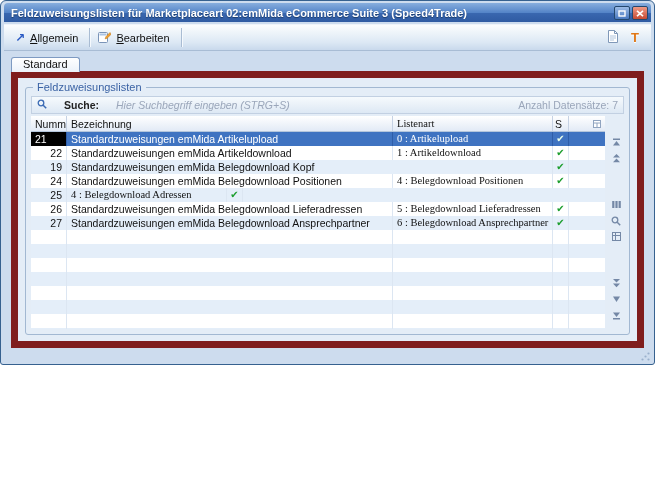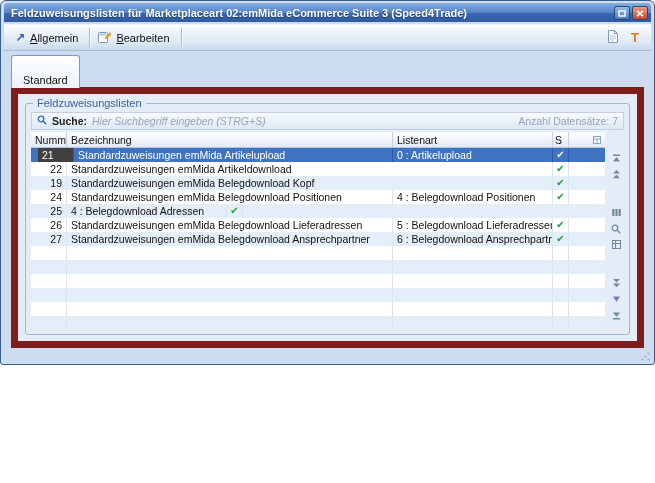--- a/index.html
+++ b/index.html
@@ -12,48 +12,48 @@
   .cap-close{background:linear-gradient(#ef9a86,#c64a32);}
   .toolbar{flex:0 0 25px;margin-top:2px;background:linear-gradient(#fbfdfe,#dce8f4 70%,#c9d9ec);border-top:1px solid #eef4fa;border-bottom:1px solid #a8bcd4;display:flex;align-items:center;padding:0 5px;}
   .tool-btn{display:flex;align-items:center;gap:5px;height:21px;padding:0 9px 0 6px;font-size:11px;color:#111;background:transparent;border:none;cursor:default;font-family:inherit;}
   .tool-btn u{text-decoration:underline;}
   .ne-arrow{color:#2a5ac4;font-weight:bold;font-size:12px;line-height:12px;}
   .tool-sep{width:1px;height:19px;background:#a9bcd3;box-shadow:1px 0 0 #f5f9fd;margin:0 2px;}
   .tool-spacer{flex:1;}
   .icon-btn{display:flex;align-items:center;justify-content:center;width:22px;height:21px;background:transparent;border:none;padding:0;cursor:default;}
   .t-glyph{color:#e07818;font-weight:bold;font-size:13px;text-shadow:0 1px 0 #fff;}
   .tabstrip{flex:0 0 17px;margin:4px 7px 0;display:flex;align-items:flex-end;position:relative;z-index:2;}
-  .tab{background:linear-gradient(#ffffff,#ecf2fa);border:1px solid #7e9ac2;border-bottom:none;border-radius:3px 3px 0 0;padding:18px 11px 2px;font-size:11px;color:#111;cursor:default;}
+  .tab{background:linear-gradient(#ffffff,#ecf2fa);border:1px solid #7e9ac2;border-bottom:none;border-radius:3px 3px 0 0;padding:0 11px 2px;font-size:11px;color:#111;cursor:default;}
   .panel{flex:1;margin:-1px 7px 13px;border:7px solid #7f1d1d;background:#e4edf7;padding:9px 7px 6px;display:flex;min-height:0;}
   .groupbox{position:relative;flex:1;border:1px solid #a2b8d2;border-radius:3px;padding:8px 5px 5px;display:flex;flex-direction:column;min-height:0;}
   .group-label{position:absolute;top:-7px;left:7px;background:#e4edf7;padding:0 4px;font-size:11px;color:#3a62a4;}
-  .search-row{flex:0 0 16px;background:linear-gradient(#f6fafd,#dde8f4);border:1px solid #c2d0e2;display:flex;align-items:center;padding:0 5px;gap:5px;font-size:10.5px;}
+  .search-row{flex:0 0 16px;background:linear-gradient(#f6fafd,#dde8f4);border:1px solid #c2d0e2;display:flex;align-items:center;padding:0 5px;gap:17px;font-size:10.5px;}
   .search-label{font-weight:bold;color:#222;}
   .search-input{flex:1;font-style:italic;color:#9aa6ba;white-space:nowrap;overflow:hidden;}
   .search-count{color:#9aa6ba;}
   .grid-wrap{flex:1;display:flex;margin-top:2px;min-height:0;}
   .grid{flex:1;display:flex;flex-direction:column;background:#fff;overflow:hidden;min-width:0;}
   .gh-row{flex:0 0 15px;display:flex;background:linear-gradient(#ffffff,#e2eaf6);border-bottom:1px solid #b4c6dc;font-size:10.5px;color:#111;}
   .gh-cell{display:flex;align-items:center;padding:0 4px;border-right:1px solid #c6d2e4;box-sizing:border-box;white-space:nowrap;overflow:hidden;cursor:default;}
   .col-num{width:36px;flex:none;}
   .col-bez{flex:1;min-width:0;}
-  .col-lis{width:160px;flex:none;}
+  .col-lis{width:160px;flex:none;font-family:Liberation Serif, serif;}
   .col-s{width:16px;flex:none;padding:0 2px;}
   .col-fill{width:36px;flex:none;border-right:none;justify-content:flex-end;}
   .g-body{flex:1;overflow:hidden;display:flex;flex-direction:column;}
   .g-row{flex:0 0 14px;display:flex;font-size:10.5px;color:#111;cursor:default;}
   .g-cell{box-sizing:border-box;height:14px;line-height:14px;padding:0 4px;border-right:1px solid #dce6f2;white-space:nowrap;overflow:hidden;}
   .g-row .col-fill{border-right:none;}
   .g-row.odd{background:#ffffff;}
   .g-row.even{background:#e4eef9;}
   .cell-num{text-align:right;}
   .cell-s{color:#1d9e2e;text-align:center;padding:0 1px;font-size:10px;}
   .g-row.selected{background:#3f73c1;color:#fff;}
   .g-row.selected .g-cell{border-right-color:#2e5da8;}
-  .g-row.selected .cell-num{background:#404040;text-align:left;margin-left:7px;}
+  .g-row.selected .cell-num{background:#000000;text-align:left;}
   .g-row.selected .cell-s{color:#eaffea;}
   .strip{flex:0 0 16px;margin-left:3px;display:flex;flex-direction:column;align-items:center;padding:18px 0 6px;}
   .strip .sp{flex:1;}
   .strip-icon{width:12px;height:12px;display:flex;align-items:center;justify-content:center;margin:2px 0;background:transparent;border:none;padding:0;cursor:default;}
   .strip svg{display:block;}
   .grip{position:absolute;right:3px;bottom:3px;width:13px;height:13px;}
 </style>
 </head>
 <body>
 
@@ -141,20 +141,21 @@
               <div class="g-row even selected">
     <div class="g-cell col-num cell-num">21</div>
     <div class="g-cell col-bez cell-bez">Standardzuweisungen emMida Artikelupload</div>
     <div class="g-cell col-lis cell-lis">0 : Artikelupload</div>
     <div class="g-cell col-s cell-s">✔</div>
     <div class="g-cell col-fill"></div>
   </div>
               <div class="g-row odd">
     <div class="g-cell col-num cell-num">22</div>
     <div class="g-cell col-bez cell-bez">Standardzuweisungen emMida Artikeldownload</div>
+    <div class="g-cell col-lis cell-lis">1 : Artikeldownload</div>
     <div class="g-cell col-s cell-s">✔</div>
     <div class="g-cell col-fill"></div>
   </div>
               <div class="g-row even">
     <div class="g-cell col-num cell-num">19</div>
     <div class="g-cell col-bez cell-bez">Standardzuweisungen emMida Belegdownload Kopf</div>
     <div class="g-cell col-s cell-s">✔</div>
     <div class="g-cell col-fill"></div>
   </div>
               <div class="g-row odd">

